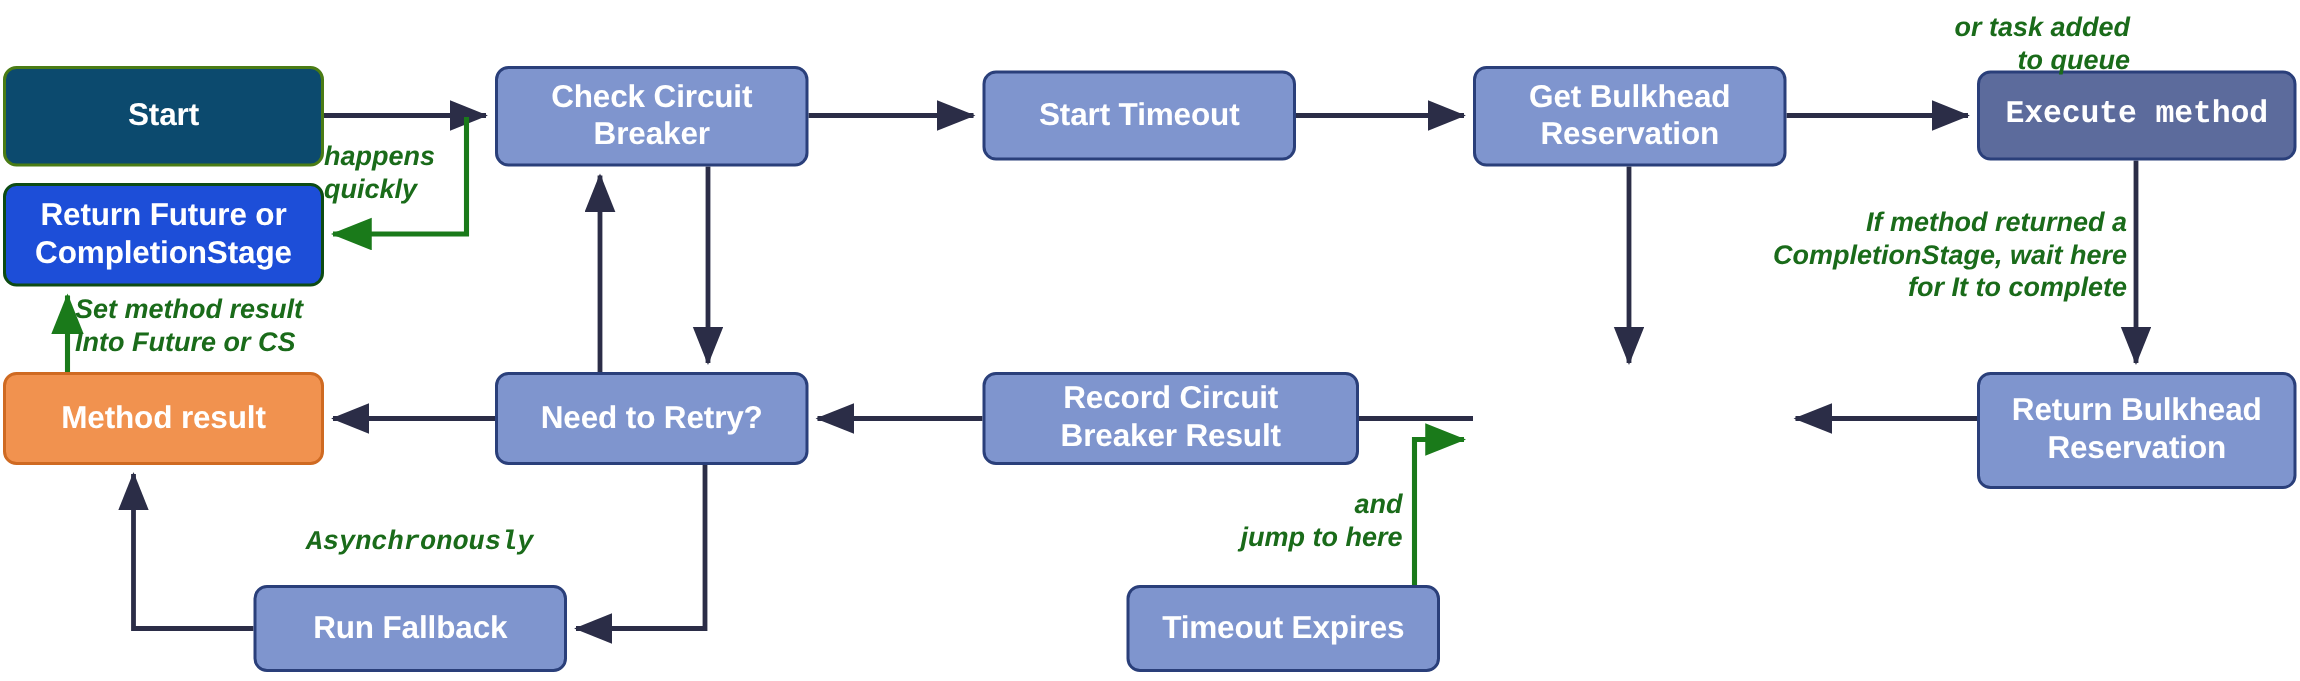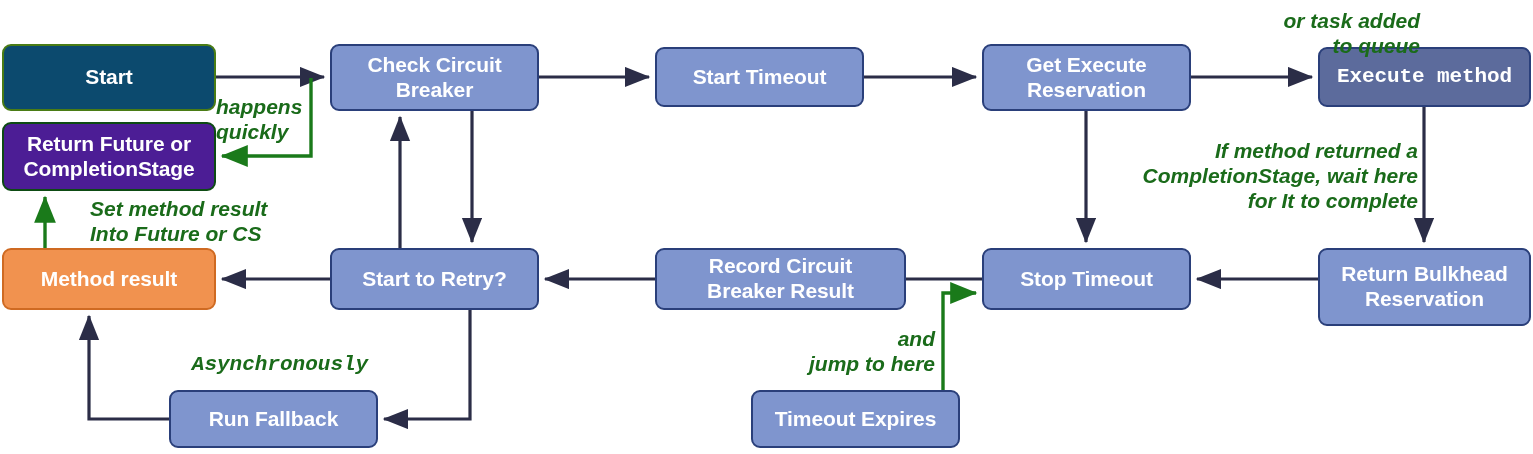--- a/index.html
+++ b/index.html
@@ -35,29 +35,29 @@
     font-weight: bold;
     font-size: 21px;
     line-height: 1.18;
     letter-spacing: -0.1px;
     padding: 2px 6px;
     z-index: 3;
   }
   .node.blue      { background: #7f95ce; border: 2.5px solid #2a3f7a; }
   .node.blue-dark { background: #5c6b9c; border: 2.5px solid #2a3f7a; font-family: Liberation Mono, monospace; }
   .node.green-lt  { background: #0c4a6e; border: 2.5px solid #4a7c15; }
-  .node.green-dk  { background: #4c1d95; border: 2.5px solid #0d4b13; }
+  .node.green-dk  { background: #1d4ed8; border: 2.5px solid #0d4b13; }
   .node.orange    { background: #f1924f; border: 2.5px solid #cf6a22; }
 
   .label {
     position: absolute;
     color: #1a6b1a;
     font-style: italic;
     font-weight: bold;
-    font-size: 21px;
+    font-size: 18px;
     line-height: 1.2;
     white-space: pre;
     z-index: 4;
   }
   .label.r { text-align: right; }
   .label.c { text-align: center; }
   .label.l { text-align: left; }
 </style>
 </head>
 <body>
@@ -123,53 +123,50 @@
 CompletionStage</span>
     </div>
   <div class="node orange" style="left:2px;   top:248px; width:214px; height:62px;">
       <span style="white-space: pre-line;">Method result</span>
     </div>
   <div class="node blue" style="left:330px; top:44px;  width:209px; height:67px;">
       <span style="white-space: pre-line;">Check Circuit
 Breaker</span>
     </div>
   <div class="node blue" style="left:330px; top:248px; width:209px; height:62px;">
-      <span style="white-space: pre-line;">Start to Retry?</span>
+      <span style="white-space: pre-line;">Need to Retry?</span>
     </div>
   <div class="node blue" style="left:169px; top:390px; width:209px; height:58px;">
       <span style="white-space: pre-line;">Run Fallback</span>
     </div>
   <div class="node blue" style="left:655px; top:47px;  width:209px; height:60px;">
       <span style="white-space: pre-line;">Start Timeout</span>
     </div>
   <div class="node blue" style="left:655px; top:248px; width:251px; height:62px;">
       <span style="white-space: pre-line;">Record Circuit
 Breaker Result</span>
     </div>
   <div class="node blue" style="left:751px; top:390px; width:209px; height:58px;">
       <span style="white-space: pre-line;">Timeout Expires</span>
     </div>
   <div class="node blue" style="left:982px; top:44px;  width:209px; height:67px;">
-      <span style="white-space: pre-line;">Get Execute
+      <span style="white-space: pre-line;">Get Bulkhead
 Reservation</span>
-    </div>
-  <div class="node blue" style="left:982px; top:248px; width:209px; height:62px;">
-      <span style="white-space: pre-line;">Stop Timeout</span>
     </div>
   <div class="node blue-dark" style="left:1318px;top:47px;  width:213px; height:60px;">
       <span style="white-space: pre-line;">Execute method</span>
     </div>
   <div class="node blue" style="left:1318px;top:248px; width:213px; height:78px;">
       <span style="white-space: pre-line;">Return Bulkhead
 Reservation</span>
     </div>
 
   <div class="label l" style="left: 216px; top: 94px; width: 110px; white-space: pre-line;">happens
 quickly</div>
-  <div class="label l" style="left: 50px; top: 196px; width: 230px; white-space: pre-line; margin-left: 40px;">Set method result
+  <div class="label l" style="left: 50px; top: 196px; width: 230px; white-space: pre-line;">Set method result
 Into Future or CS</div>
   <div class="label c" style="left: 190px; top: 352px; width: 180px; white-space: pre-line; font-family: Liberation Mono, monospace;">Asynchronously</div>
   <div class="label r" style="left: 770px; top: 326px; width: 165px; white-space: pre-line;">and
 jump to here</div>
   <div class="label r" style="left: 1170px; top: 8px; width: 250px; white-space: pre-line;">or task added
 to queue</div>
   <div class="label r" style="left: 1122px; top: 138px; width: 296px; white-space: pre-line;">If method returned a
 CompletionStage, wait here
 for It to complete</div>
 

